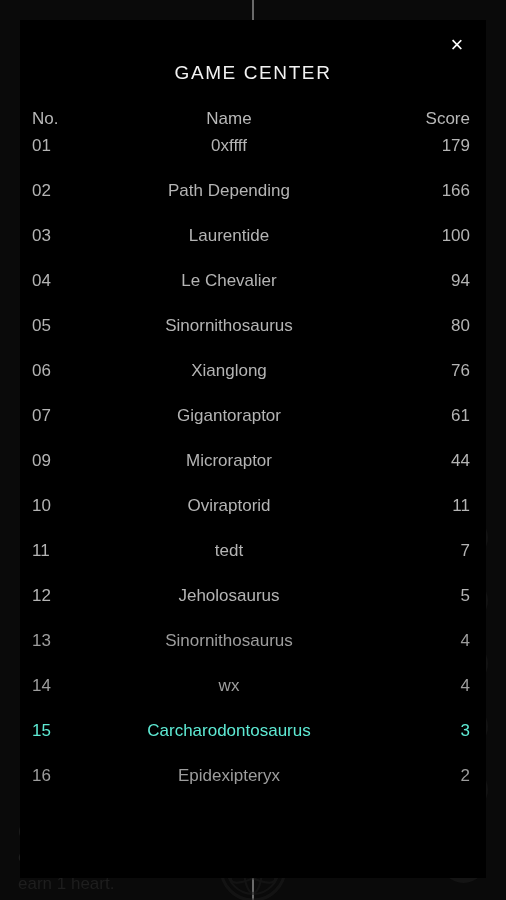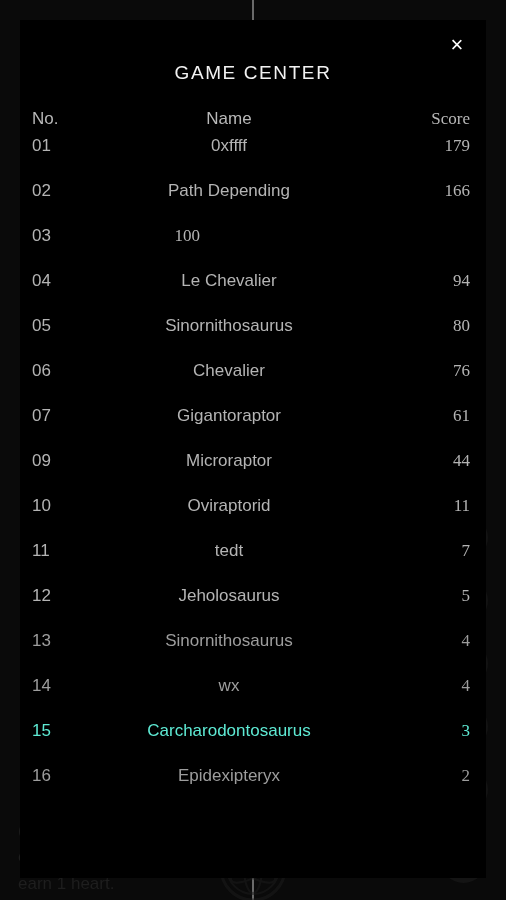--- a/index.html
+++ b/index.html
@@ -159,21 +159,21 @@
     width: 466px;
     height: 26px;
     display: flex;
     align-items: center;
     color: #b8b8b8;
     font-size: 17px;
     gap: 48px;
   }
   .col-no    { width: 46px; margin-left: 12px; flex: 0 0 auto; }
   .col-name  { flex: 1 1 auto; text-align: center; }
-  .col-score { width: 90px; text-align: right; margin-right: 16px; flex: 0 0 auto; font-family: Liberation Serif, serif; }
+  .col-score { width: 90px; text-align: right; margin-right: 16px; flex: 0 0 auto; }
 
   #rows {
     position: absolute;
     left: 0;
     top: 103px;
     width: 466px;
   }
   .row {
     height: 45px;
     display: flex;
@@ -292,35 +292,36 @@
         <span class="col-name">0xffff</span>
         <span class="col-score">179</span>
       </div>
       <div class="row">
         <span class="col-no">02</span>
         <span class="col-name">Path Depending</span>
         <span class="col-score">166</span>
       </div>
       <div class="row">
         <span class="col-no">03</span>
+        <span class="col-name">Laurentide</span>
         <span class="col-score">100</span>
       </div>
       <div class="row">
         <span class="col-no">04</span>
         <span class="col-name">Le Chevalier</span>
         <span class="col-score">94</span>
       </div>
       <div class="row">
         <span class="col-no">05</span>
         <span class="col-name">Sinornithosaurus</span>
         <span class="col-score">80</span>
       </div>
       <div class="row">
         <span class="col-no">06</span>
-        <span class="col-name">Chevalier</span>
+        <span class="col-name">Xianglong</span>
         <span class="col-score">76</span>
       </div>
       <div class="row">
         <span class="col-no">07</span>
         <span class="col-name">Gigantoraptor</span>
         <span class="col-score">61</span>
       </div>
       <div class="row">
         <span class="col-no">09</span>
         <span class="col-name">Microraptor</span>

